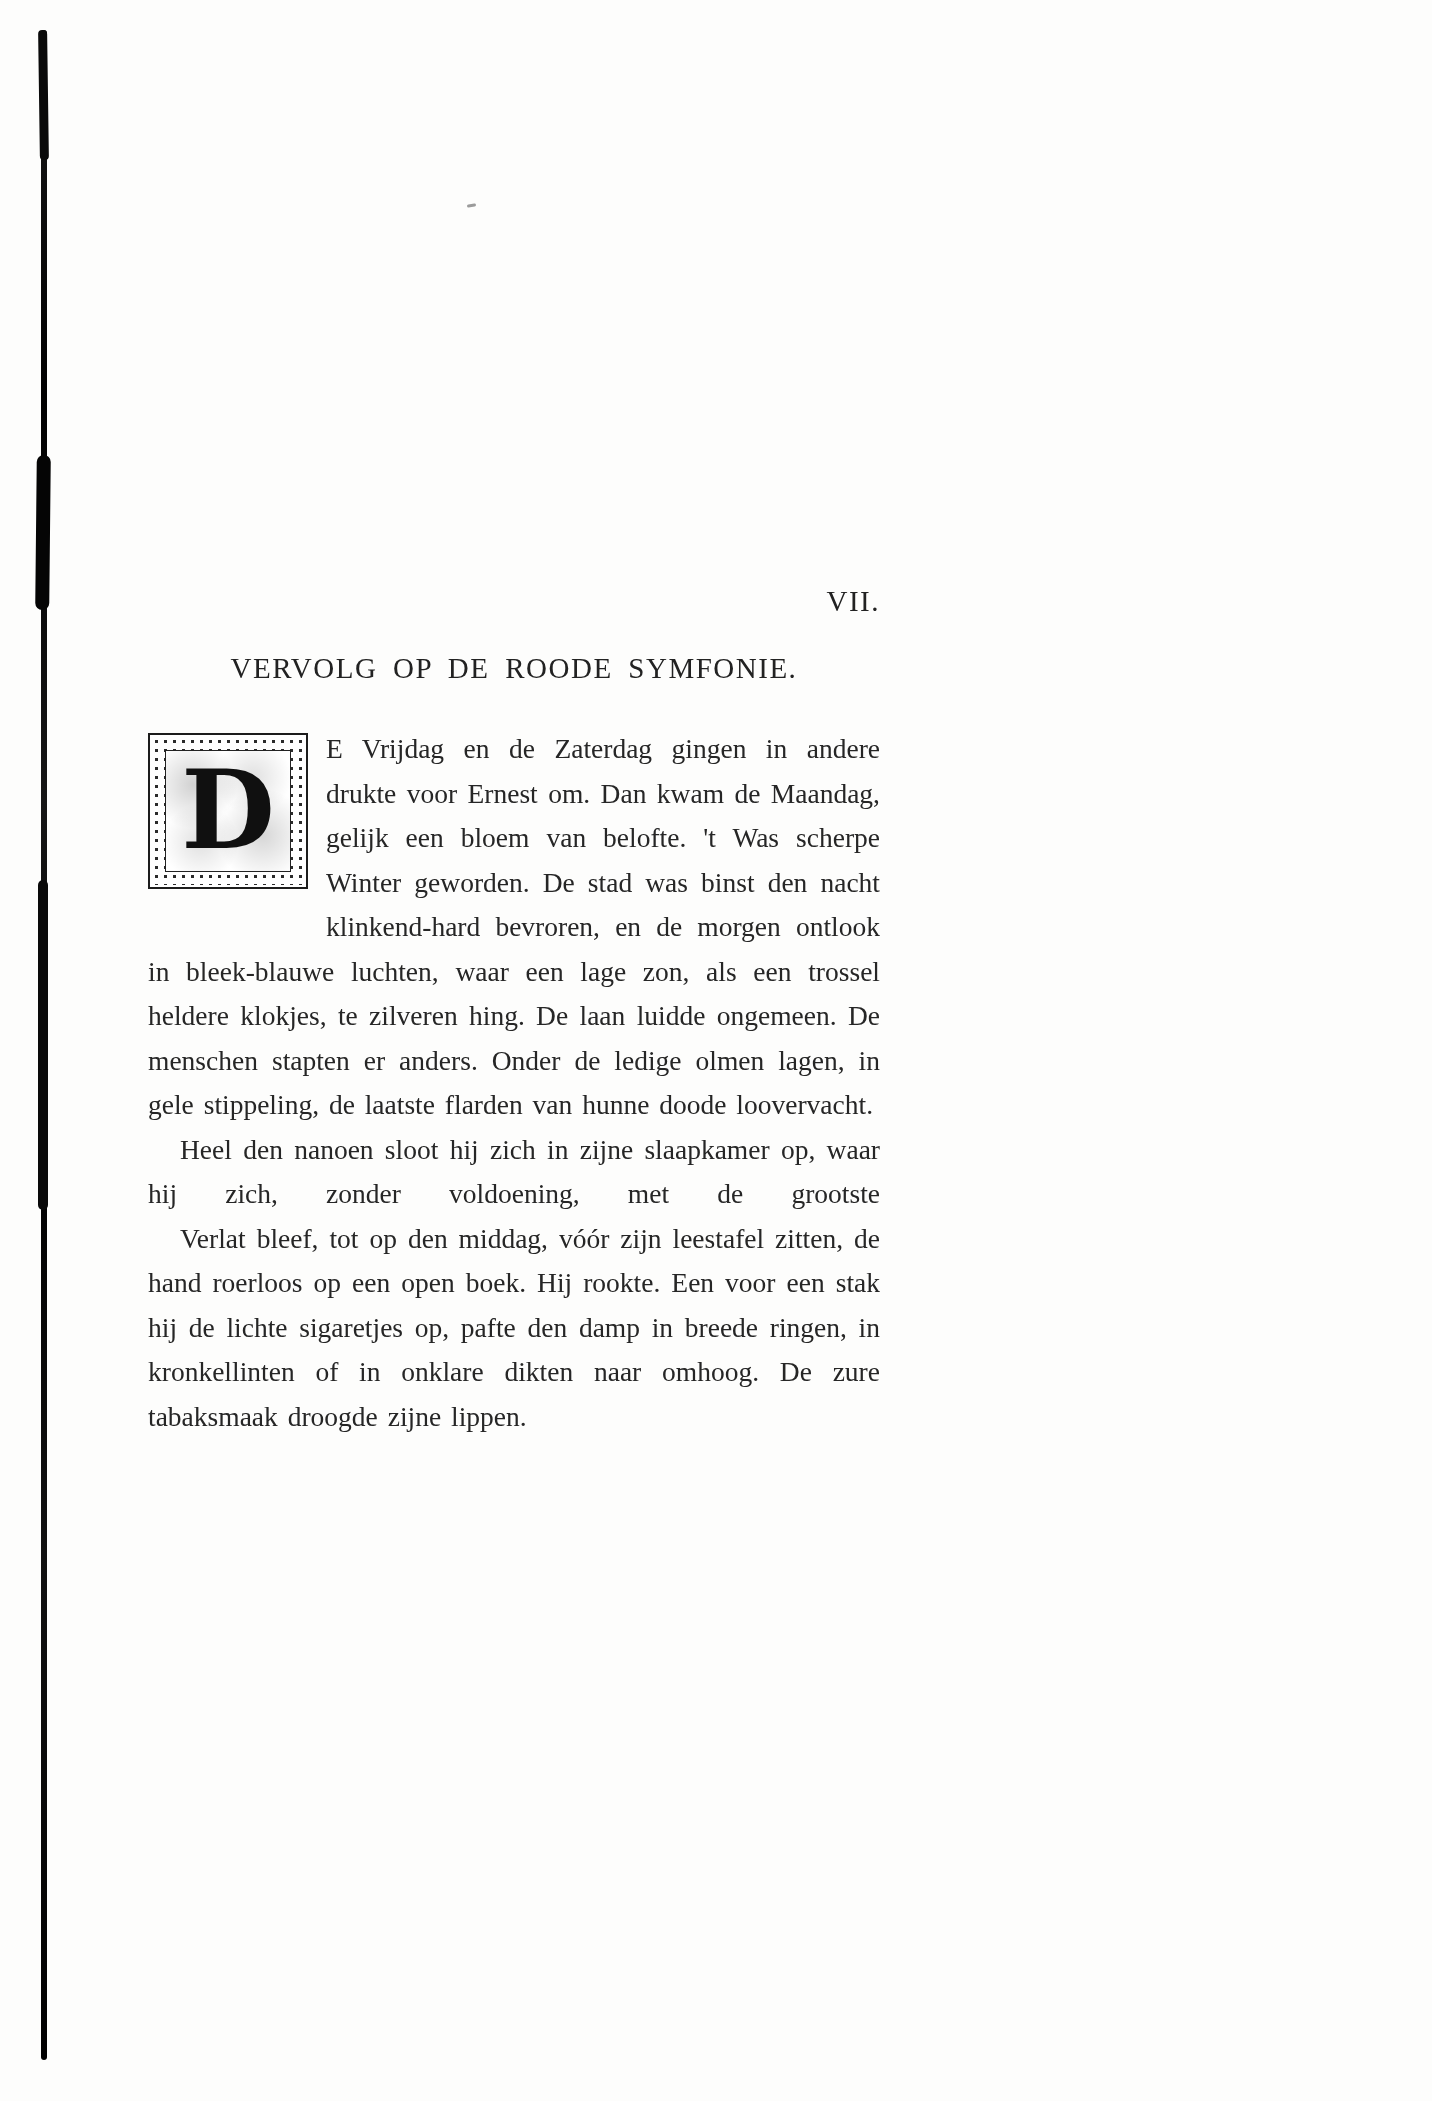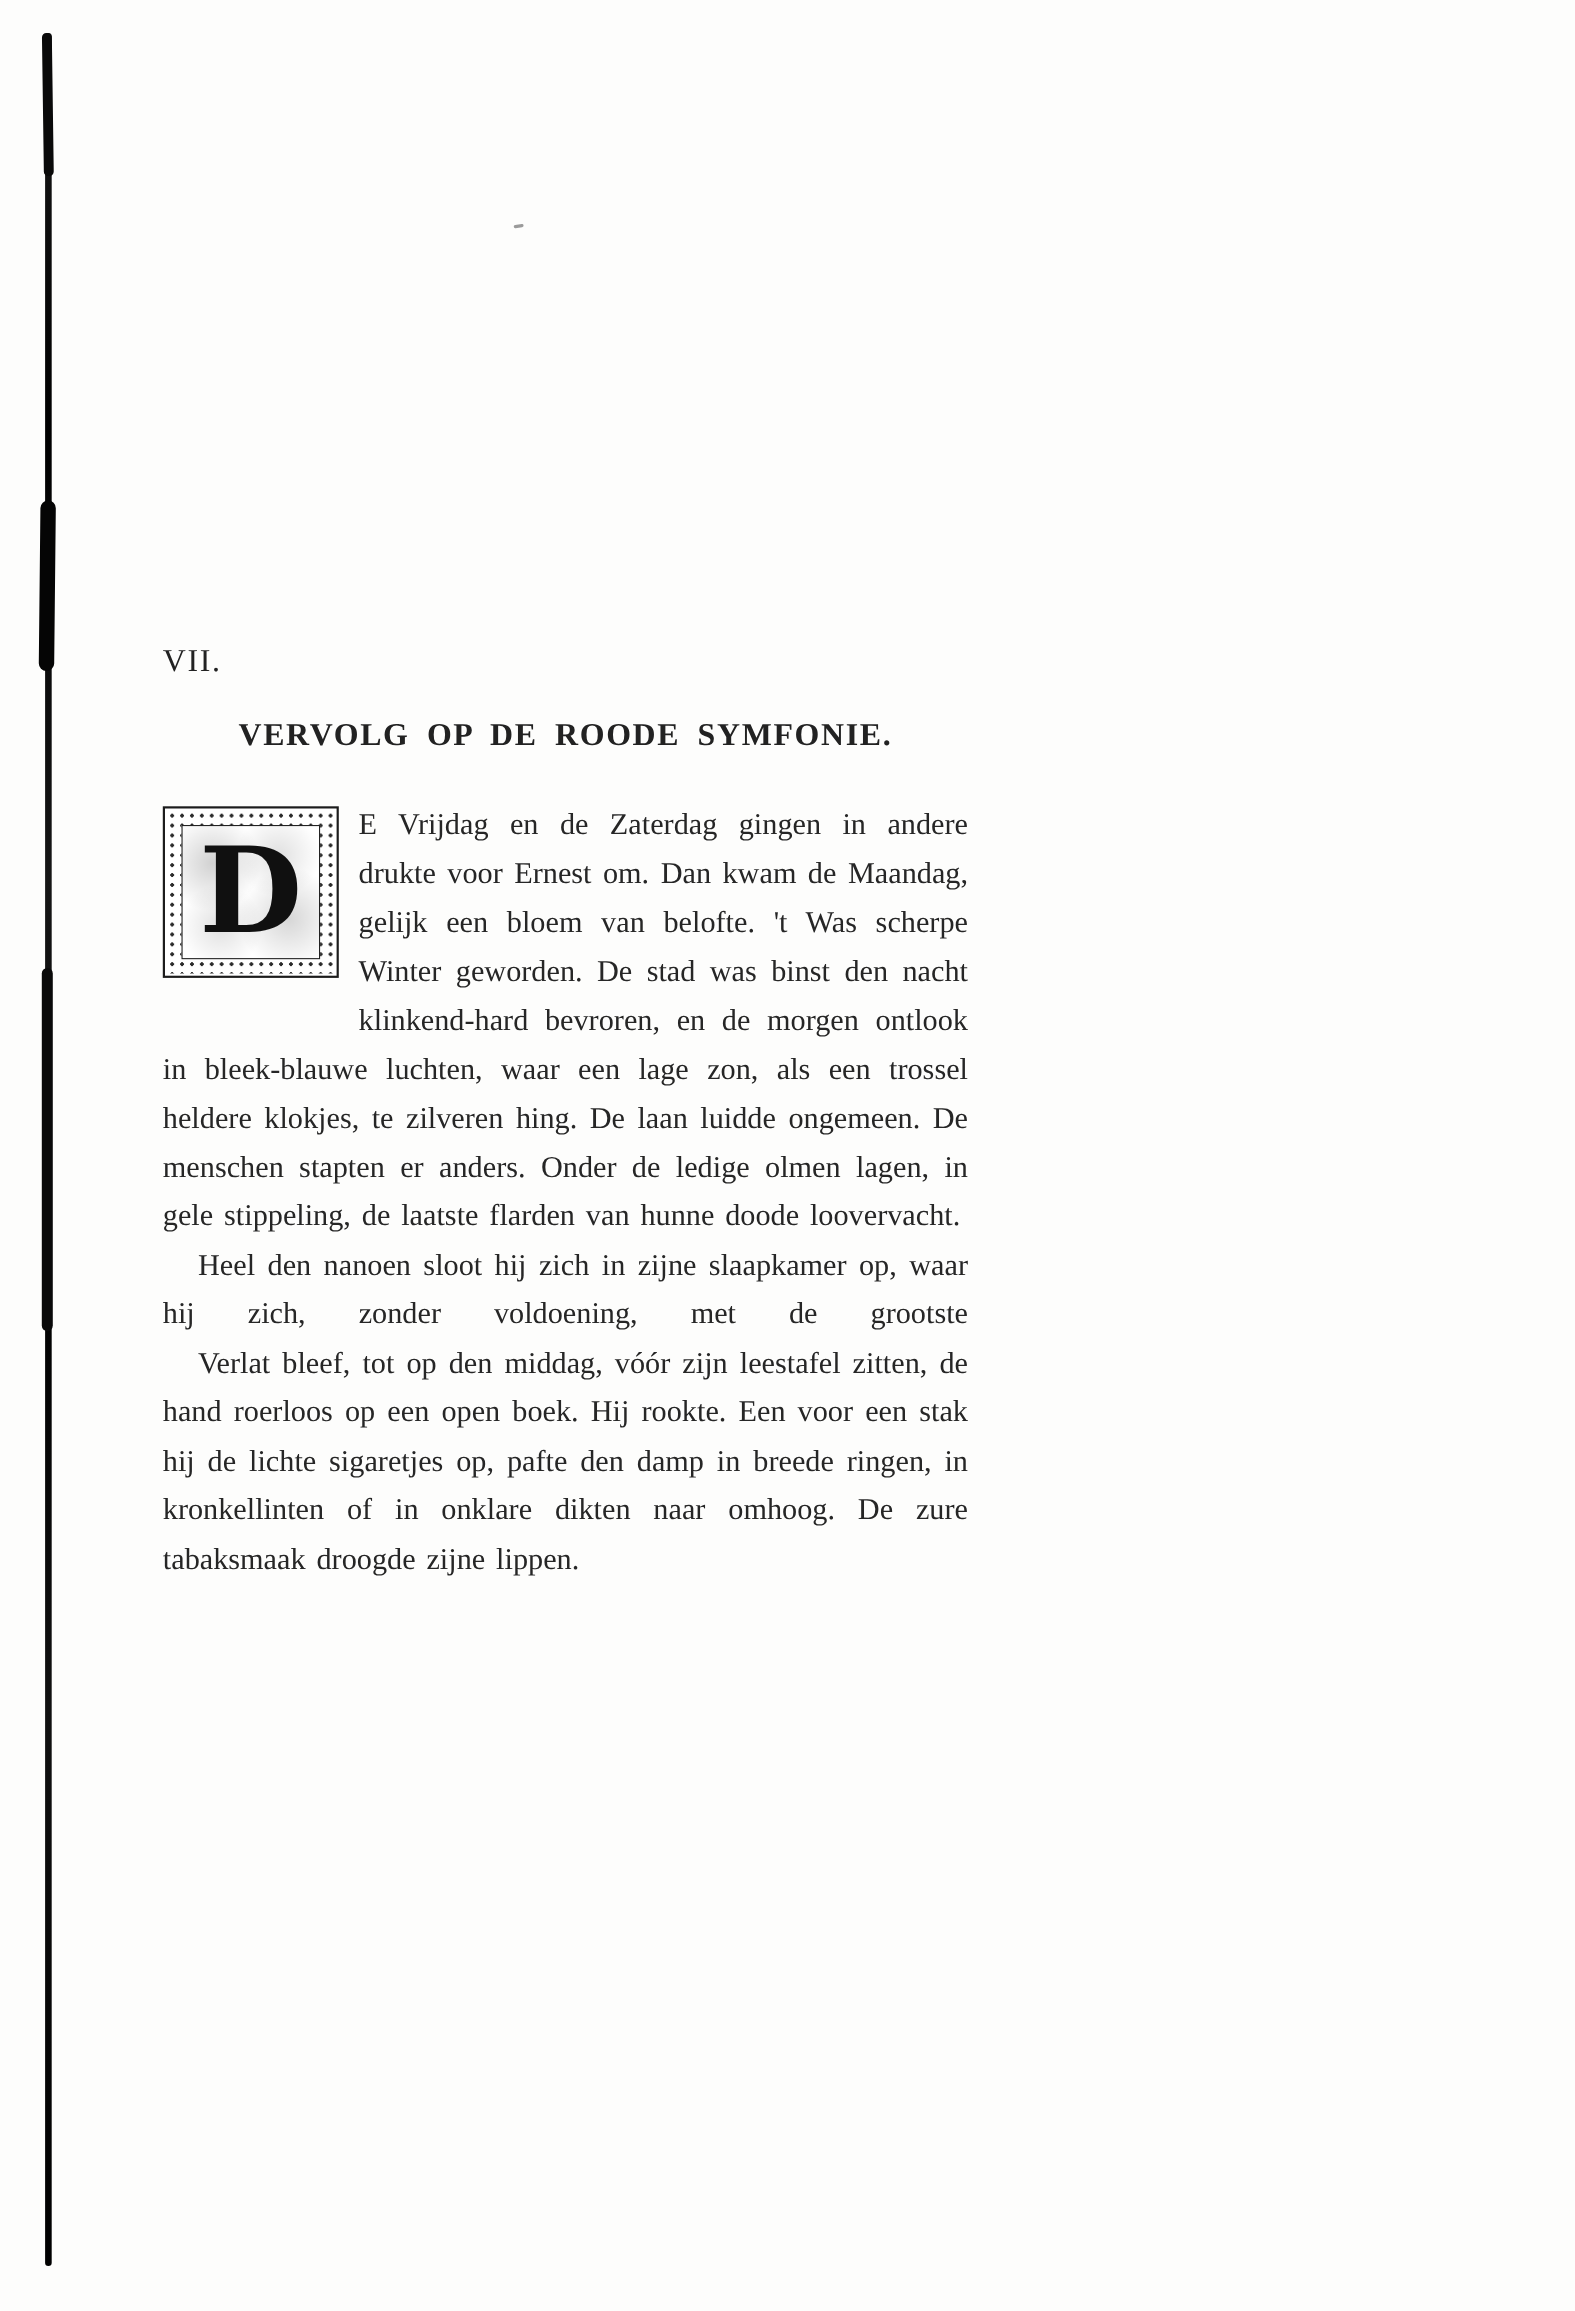--- a/index.html
+++ b/index.html
@@ -70,31 +70,31 @@
   
   .text-block {
     position: absolute;
     left: 148px;
     top: 0;
     width: 732px;
   }
   .chapter-number {
     margin: 0;
     padding-top: 585px;
-    text-align: left;
+    text-align: right;
     font-size: 29px;
     font-weight: normal;
     letter-spacing: 1.5px;
     color: #222;
   }
   .chapter-title {
     margin: 34px 0 0 0;
     text-align: center;
     font-size: 29px;
-    font-weight: bold;
+    font-weight: normal;
     letter-spacing: 1.5px;
     word-spacing: 7px;
     color: #222;
   }
   .para {
     margin: 0;
     font-size: 27.5px;
     line-height: 44.5px;
     text-align: justify;
     word-spacing: 3px;

